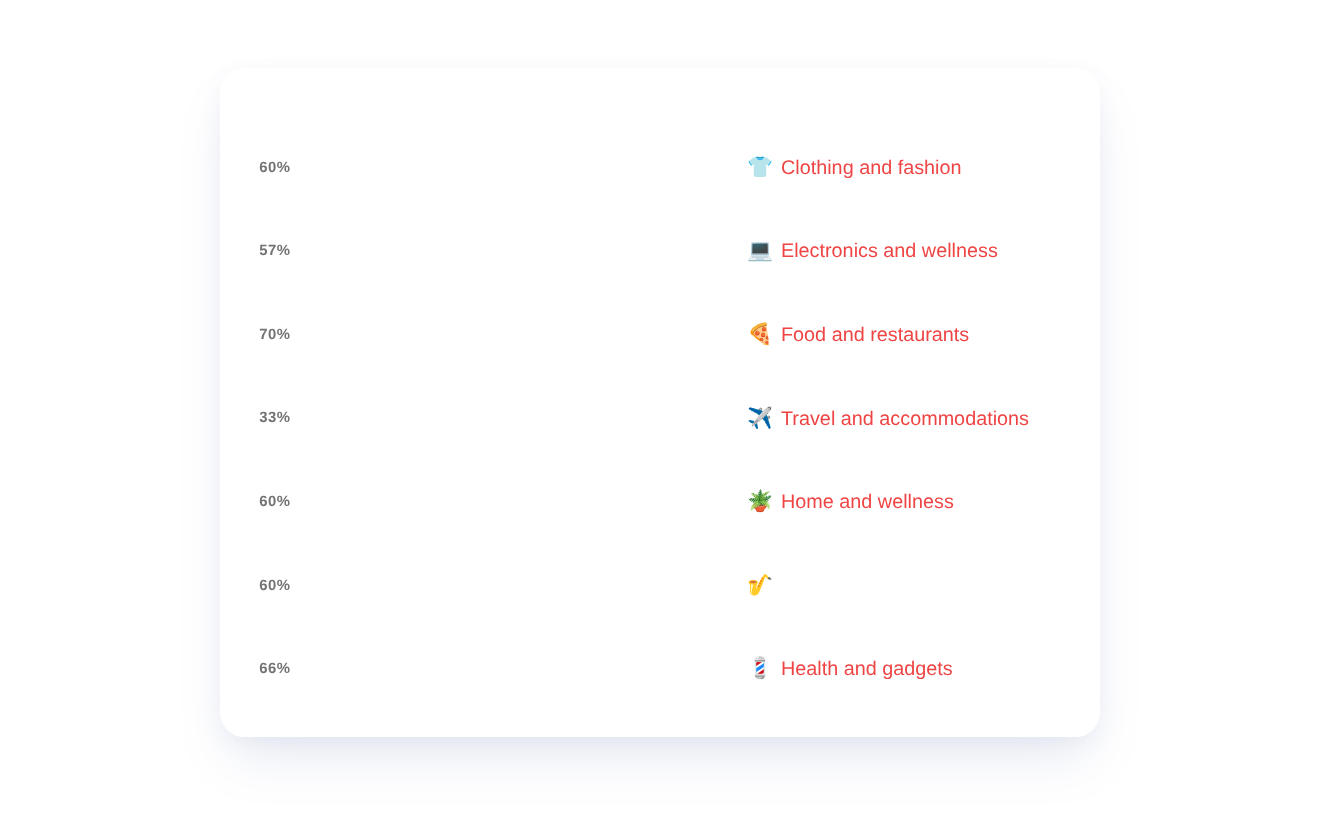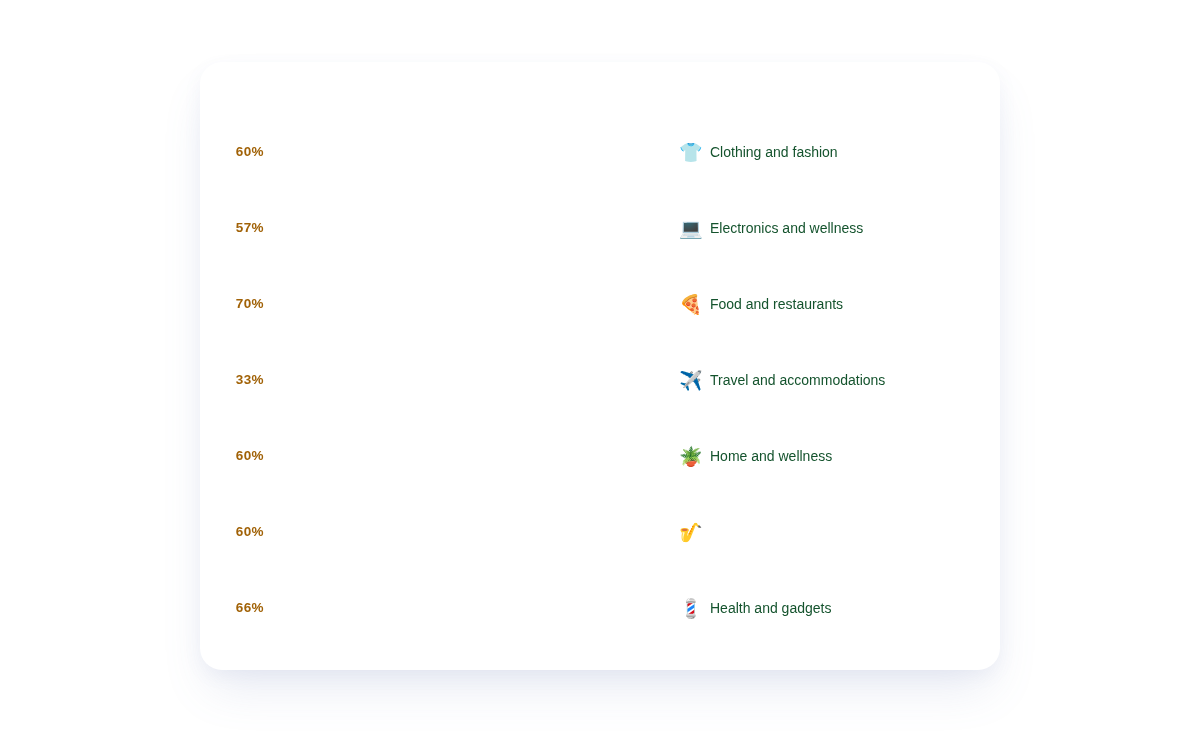--- a/index.html
+++ b/index.html
@@ -53,21 +53,21 @@
   }
 
   .pct-label {
     width: 78px;
     flex: 0 0 78px;
     text-align: right;
     padding-right: 14px;
     font-size: 13.5px;
     font-weight: bold;
     letter-spacing: 0.4px;
-    color: #a16207;
+    color: #737373;
     line-height: 1;
   }
 
   .waffle-grid {
     flex: 0 0 auto;
     display: grid;
     grid-template-columns: repeat(25, 14.4px);
     grid-auto-rows: 14.4px;
     gap: 0px;
     width: 360px;
@@ -102,22 +102,22 @@
   .legend-icon {
     font-size: 19px;
     line-height: 1;
     width: 26px;
     flex: 0 0 26px;
     text-align: center;
     font-family: "DejaVu Sans", sans-serif;
   }
 
   .legend-label {
-    font-size: 14px;
-    color: #14532d;
+    font-size: 18px;
+    color: #ef4444;
     white-space: nowrap;
     padding-left: 6px;
     text-align: center;
   }
 </style>
 </head>
 <body>
 
 <div id="stage">
   <div id="card">

